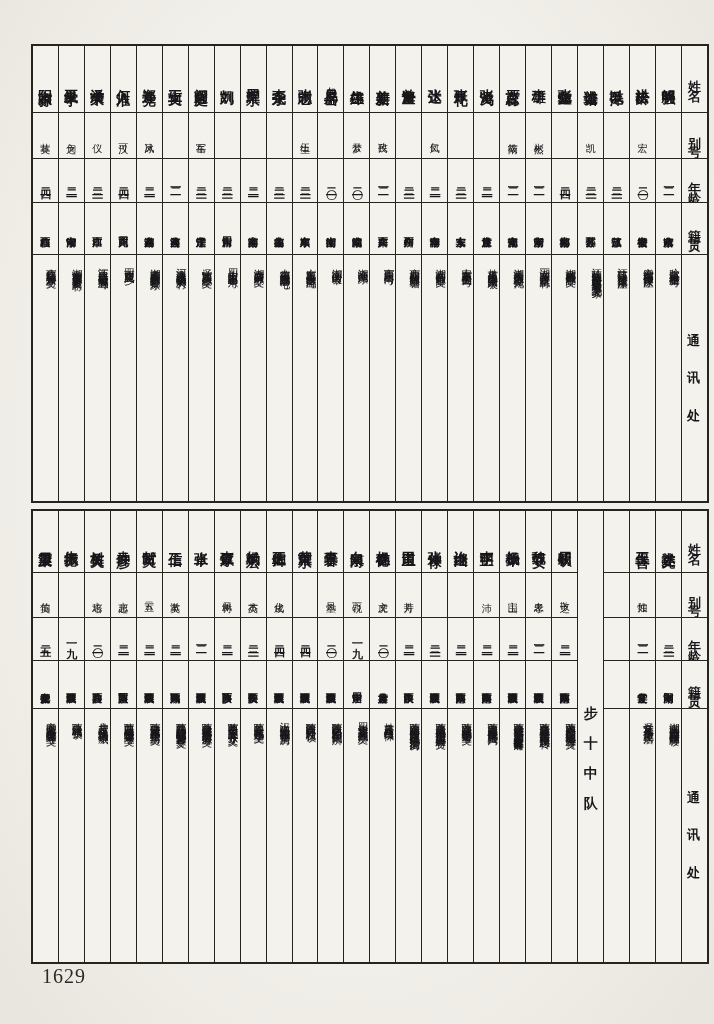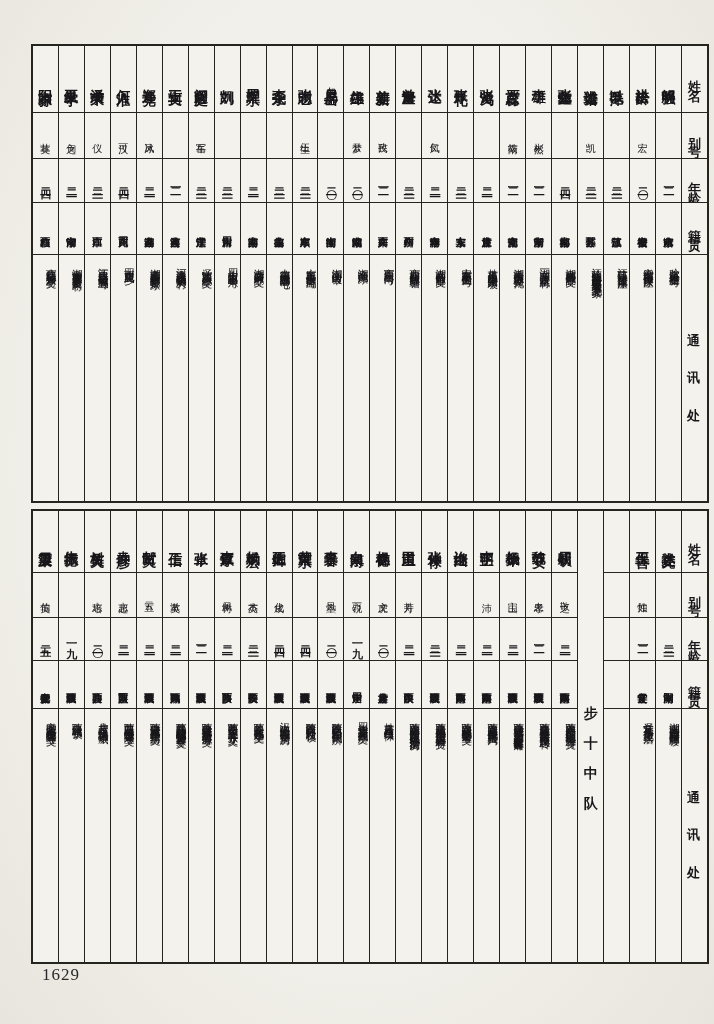--- a/index.html
+++ b/index.html
@@ -63,21 +63,21 @@
   
   .unit-col{justify-content:center;}
   .unit-label{
     writing-mode:vertical-rl;text-orientation:upright;
     font-size:14px;font-weight:700;text-align:center;
     letter-spacing:30px;line-height:25px;height:100%;
     padding-top:36px;box-sizing:border-box;color:#17171a;
   }
   .page-number{
     position:absolute;left:42px;top:965px;
-    font-size:17px;color:#2a2a2a;letter-spacing:1px;
+    font-size:20px;color:#2a2a2a;letter-spacing:1px;
   }
 </style>
 </head>
 <body>
 
 <div class="sheet">
 
   <section class="grid-table" id="table-top">
     <div class="col header-col">
       <div class="cell name-cell hdr-2">

